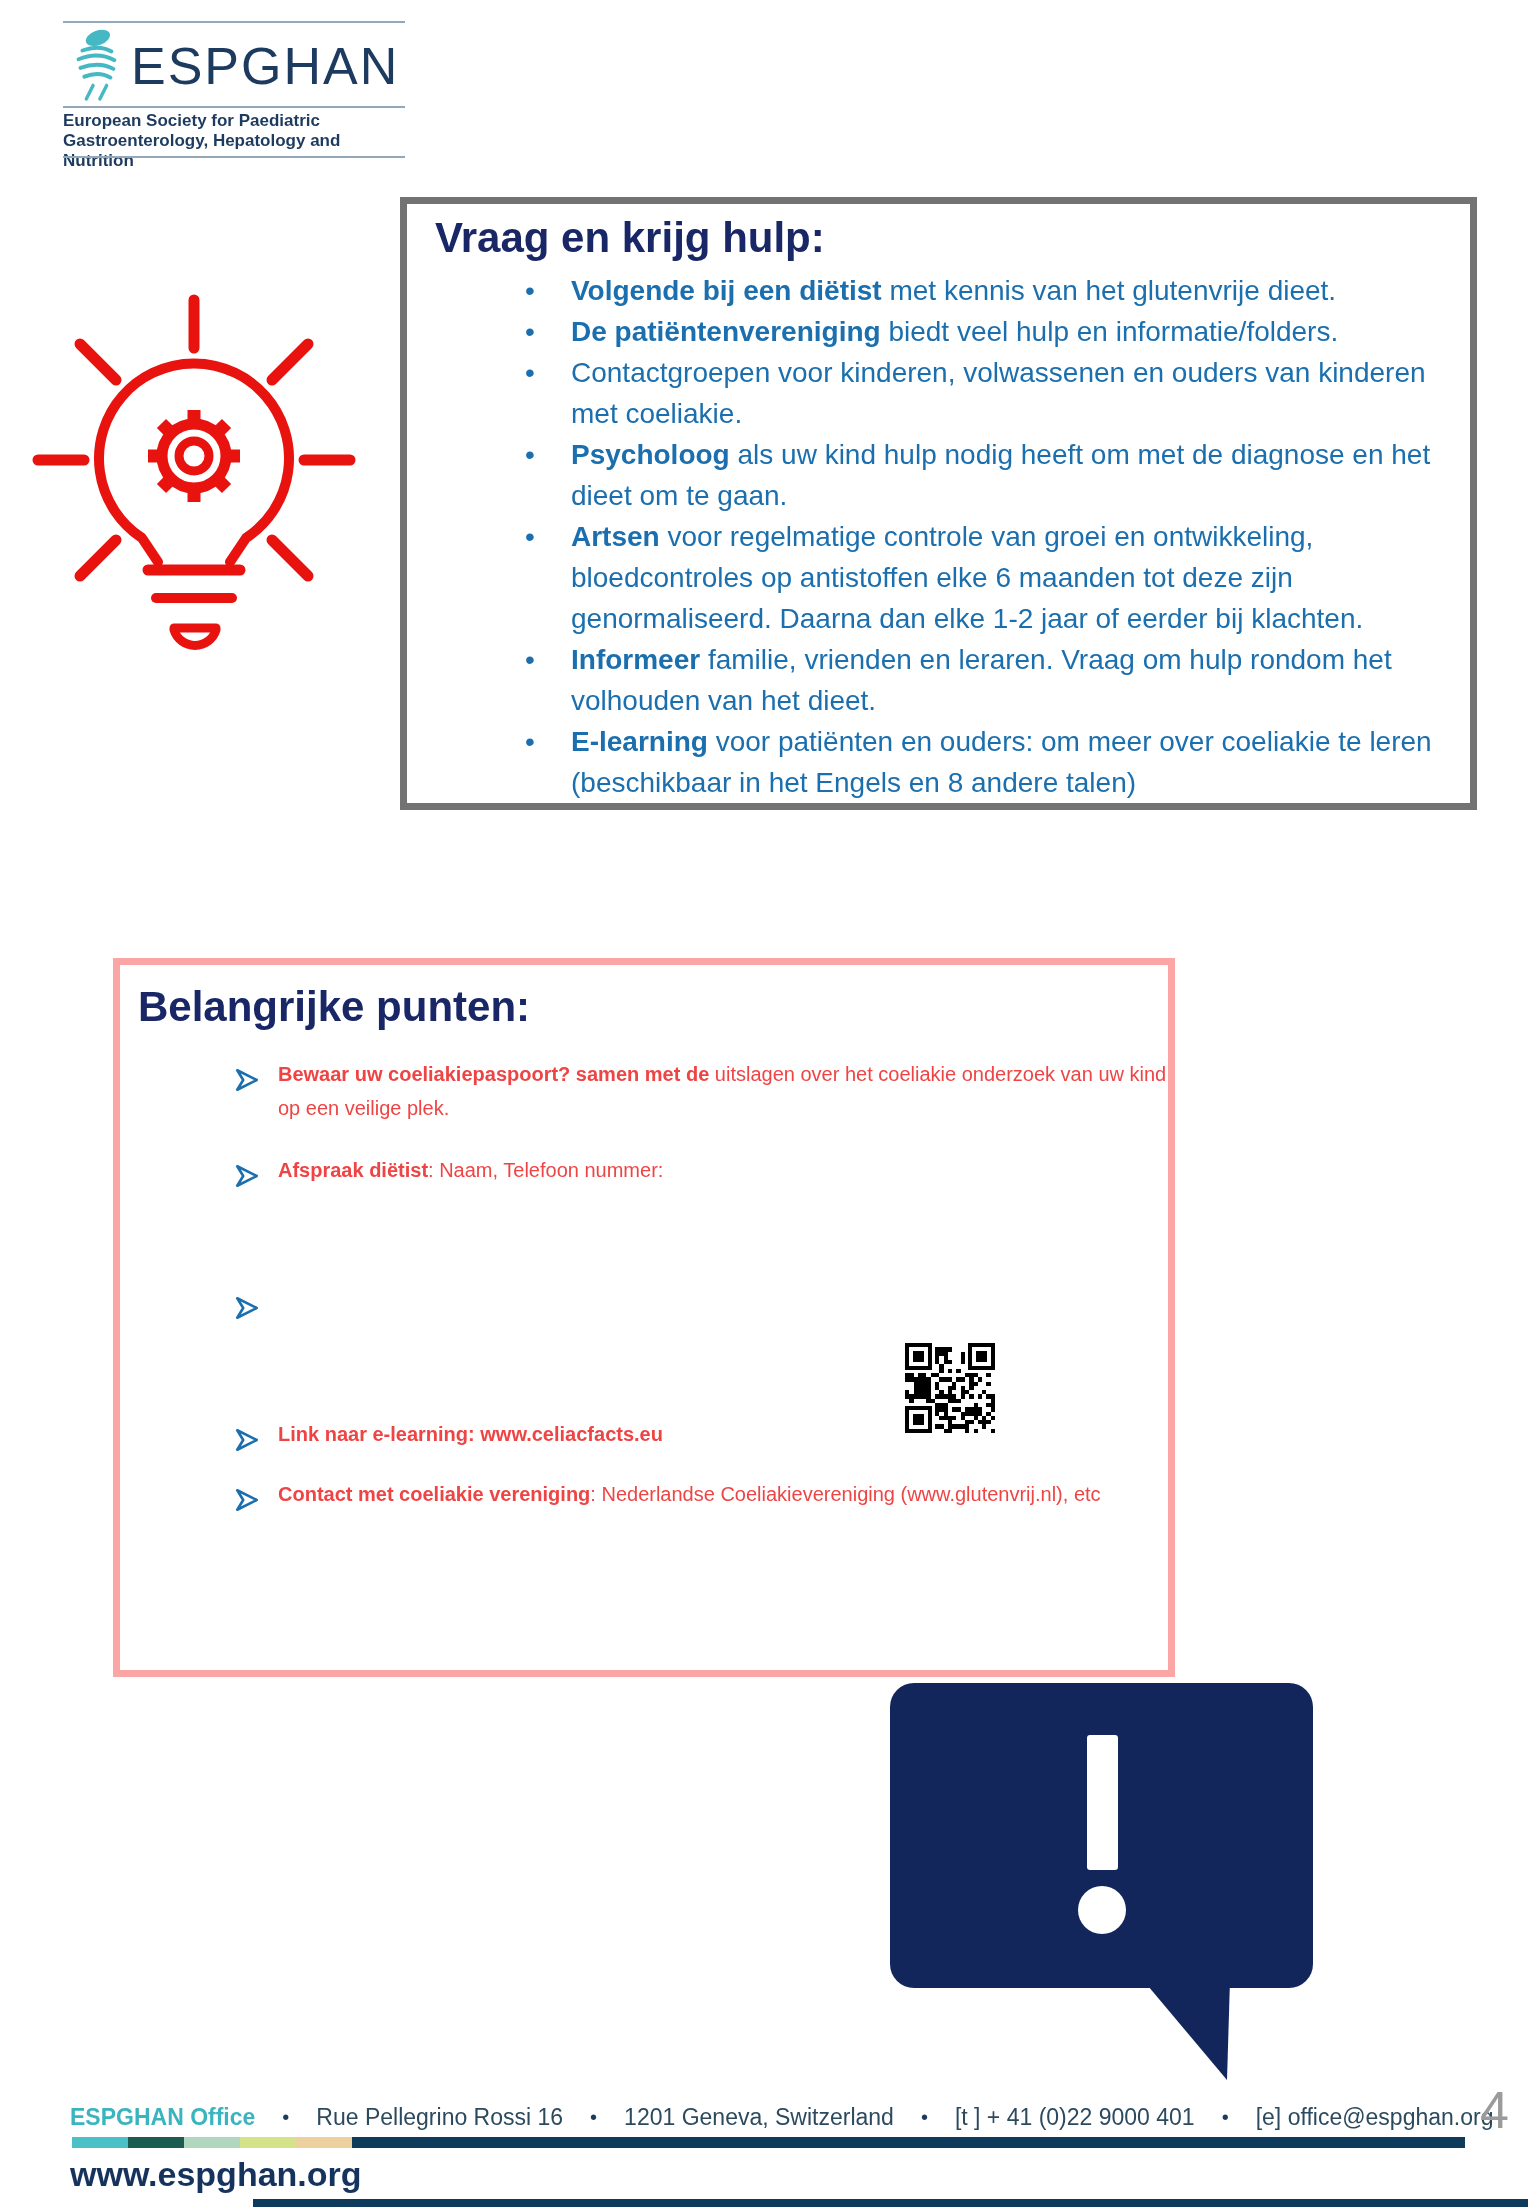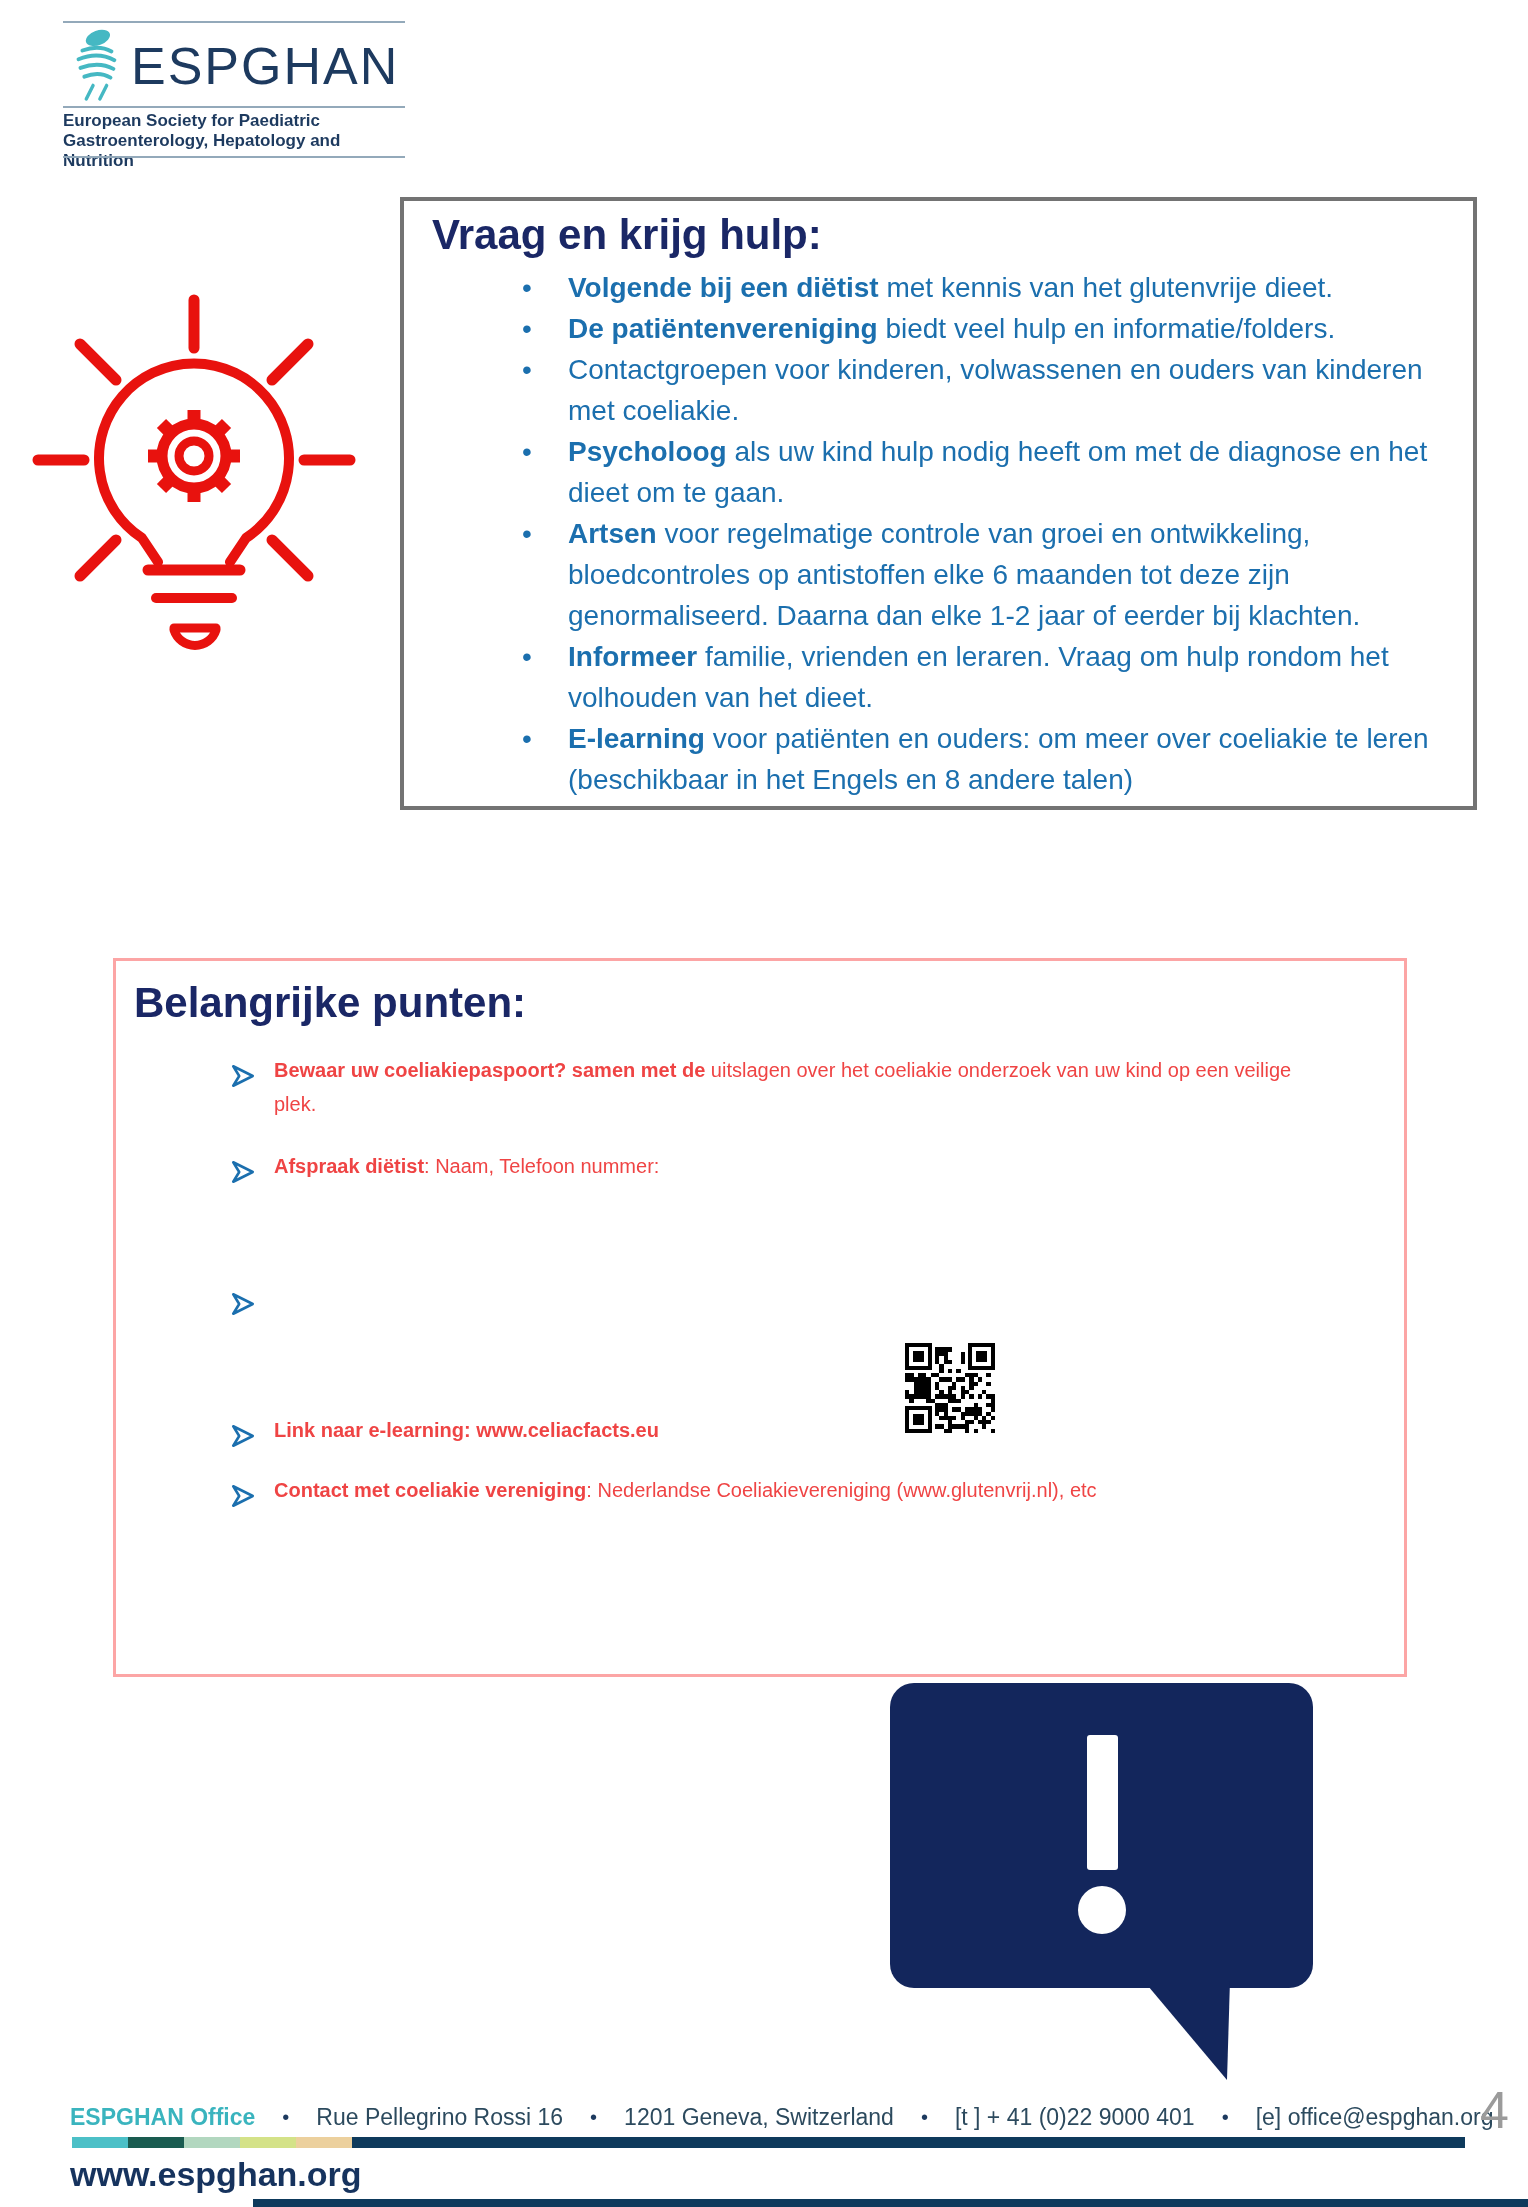--- a/index.html
+++ b/index.html
@@ -8,31 +8,31 @@
     font-family:"Liberation Sans",sans-serif;overflow:hidden;margin:0 auto;
   }
   
   .logo-block{position:absolute;left:60px;top:10px;width:348px;height:152px;}
   .logo-line{position:absolute;left:3px;width:342px;height:2px;background:#93a9ba;}
   .logo-line.l1{top:11px}.logo-line.l2{top:96px}.logo-line.l3{top:146px}
   .logo-row{position:absolute;left:3px;top:17px;display:flex;align-items:center;}
   .logo-wordmark{font-size:52px;letter-spacing:2px;color:#1d3a5f;font-weight:400;margin-left:4px;line-height:74px;}
   .logo-sub{position:absolute;left:3px;top:101px;font-size:17px;font-weight:bold;color:#1d3a5f;line-height:20px;}
   
-  .help-box{position:absolute;left:400px;top:197px;width:1077px;height:613px;border:4px solid #737373;box-sizing:border-box;background:#fff;}
+  .help-box{position:absolute;left:400px;top:197px;width:1077px;height:613px;border:7px solid #737373;box-sizing:border-box;background:#fff;}
   .help-title{margin:10px 0 8px 28px;font-size:42px;font-weight:bold;color:#1a2766;}
   .blist{margin:0 0 0 118px;padding:0;list-style:none;}
   .blist li{display:flex;}
   .blt{width:46px;color:#1b6fae;font-size:28px;line-height:41px;flex:none;}
   .btxt{width:905px;color:#1b6fae;font-size:28px;line-height:41px;}
   .bold{font-weight:bold;}
   
   .bulb{position:absolute;left:28px;top:278px;}
   
-  .points-box{position:absolute;left:113px;top:958px;width:1294px;height:719px;border:3px solid #fca5a5;box-sizing:border-box;background:#fff;}
+  .points-box{position:absolute;left:113px;top:958px;width:1062px;height:719px;border:7px solid #fca5a5;box-sizing:border-box;background:#fff;}
   .points-title{margin:18px 0 26px 18px;font-size:42px;font-weight:bold;color:#1a2766;}
   .pt{display:flex;margin-left:112px;}
   .pt .arrow{flex:none;width:30px;margin:10px 16px 0 0;}
   .ptxt{width:1040px;color:#ef4444;font-size:20px;line-height:34px;}
   .pt2{margin-top:28px}.pt3{margin-top:96px}.pt4{margin-top:96px}.pt5{margin-top:24px}
   .ulink{text-underline-offset:5px;}
   
   #qr{position:absolute;left:905px;top:1343px;width:90px;height:90px;display:grid;
       grid-template-columns:repeat(21,1fr);grid-template-rows:repeat(21,1fr);background:#fff;}
   #qr .d{background:#000;}

